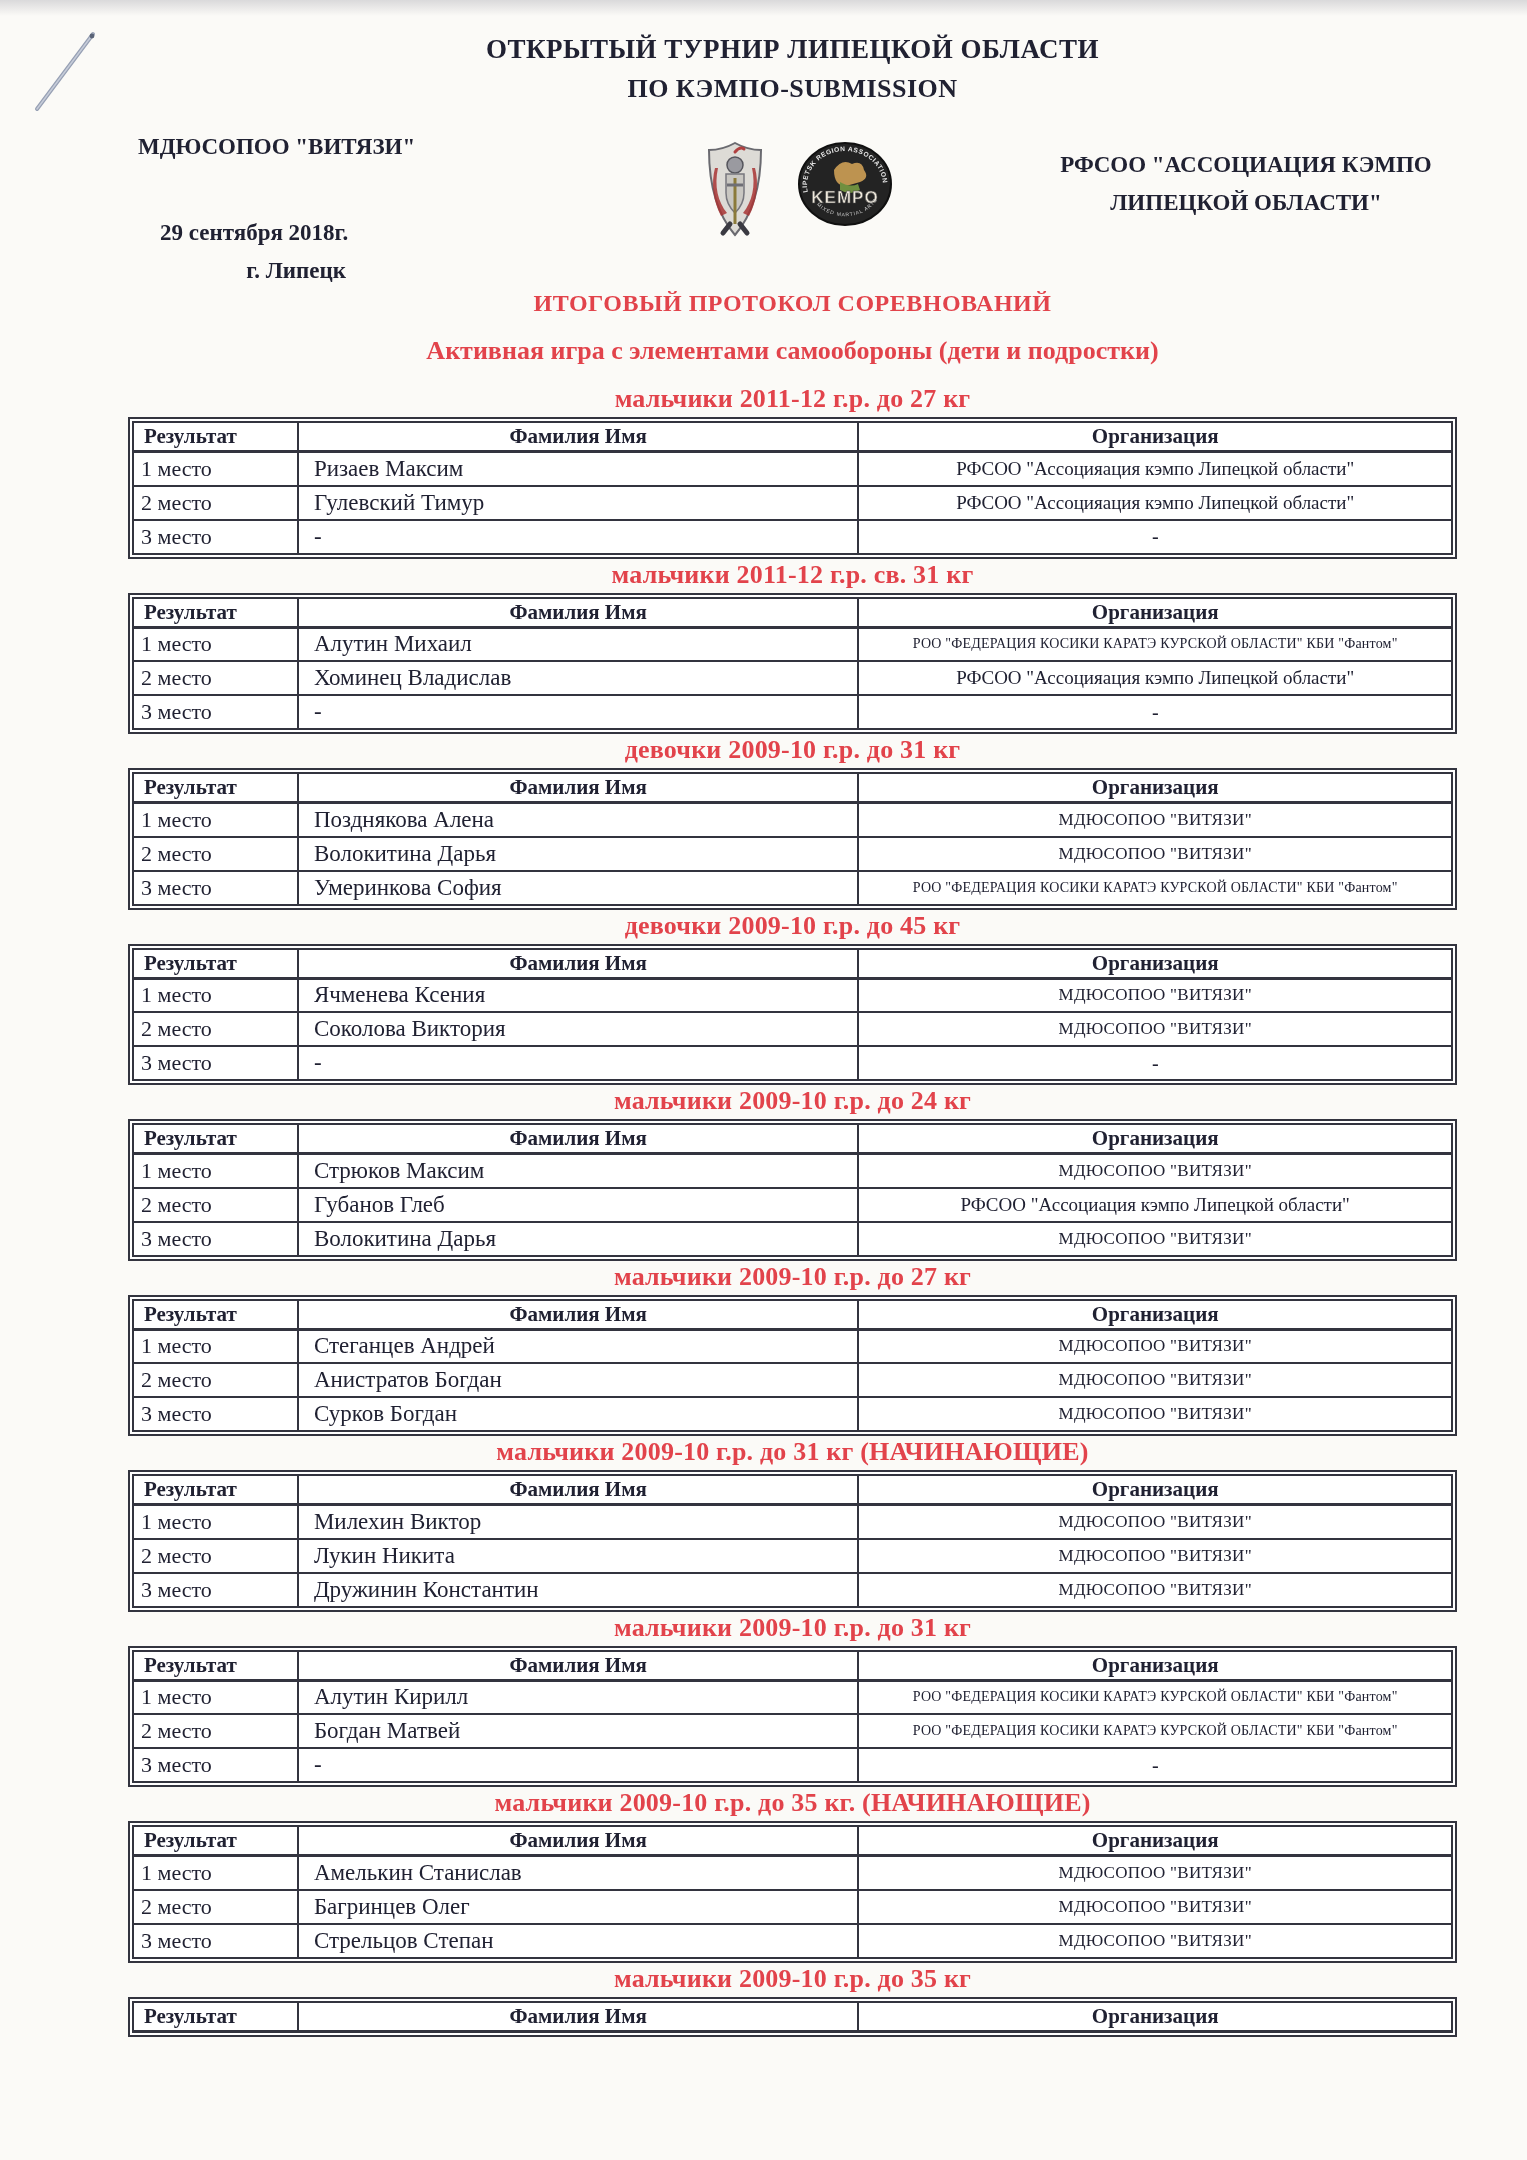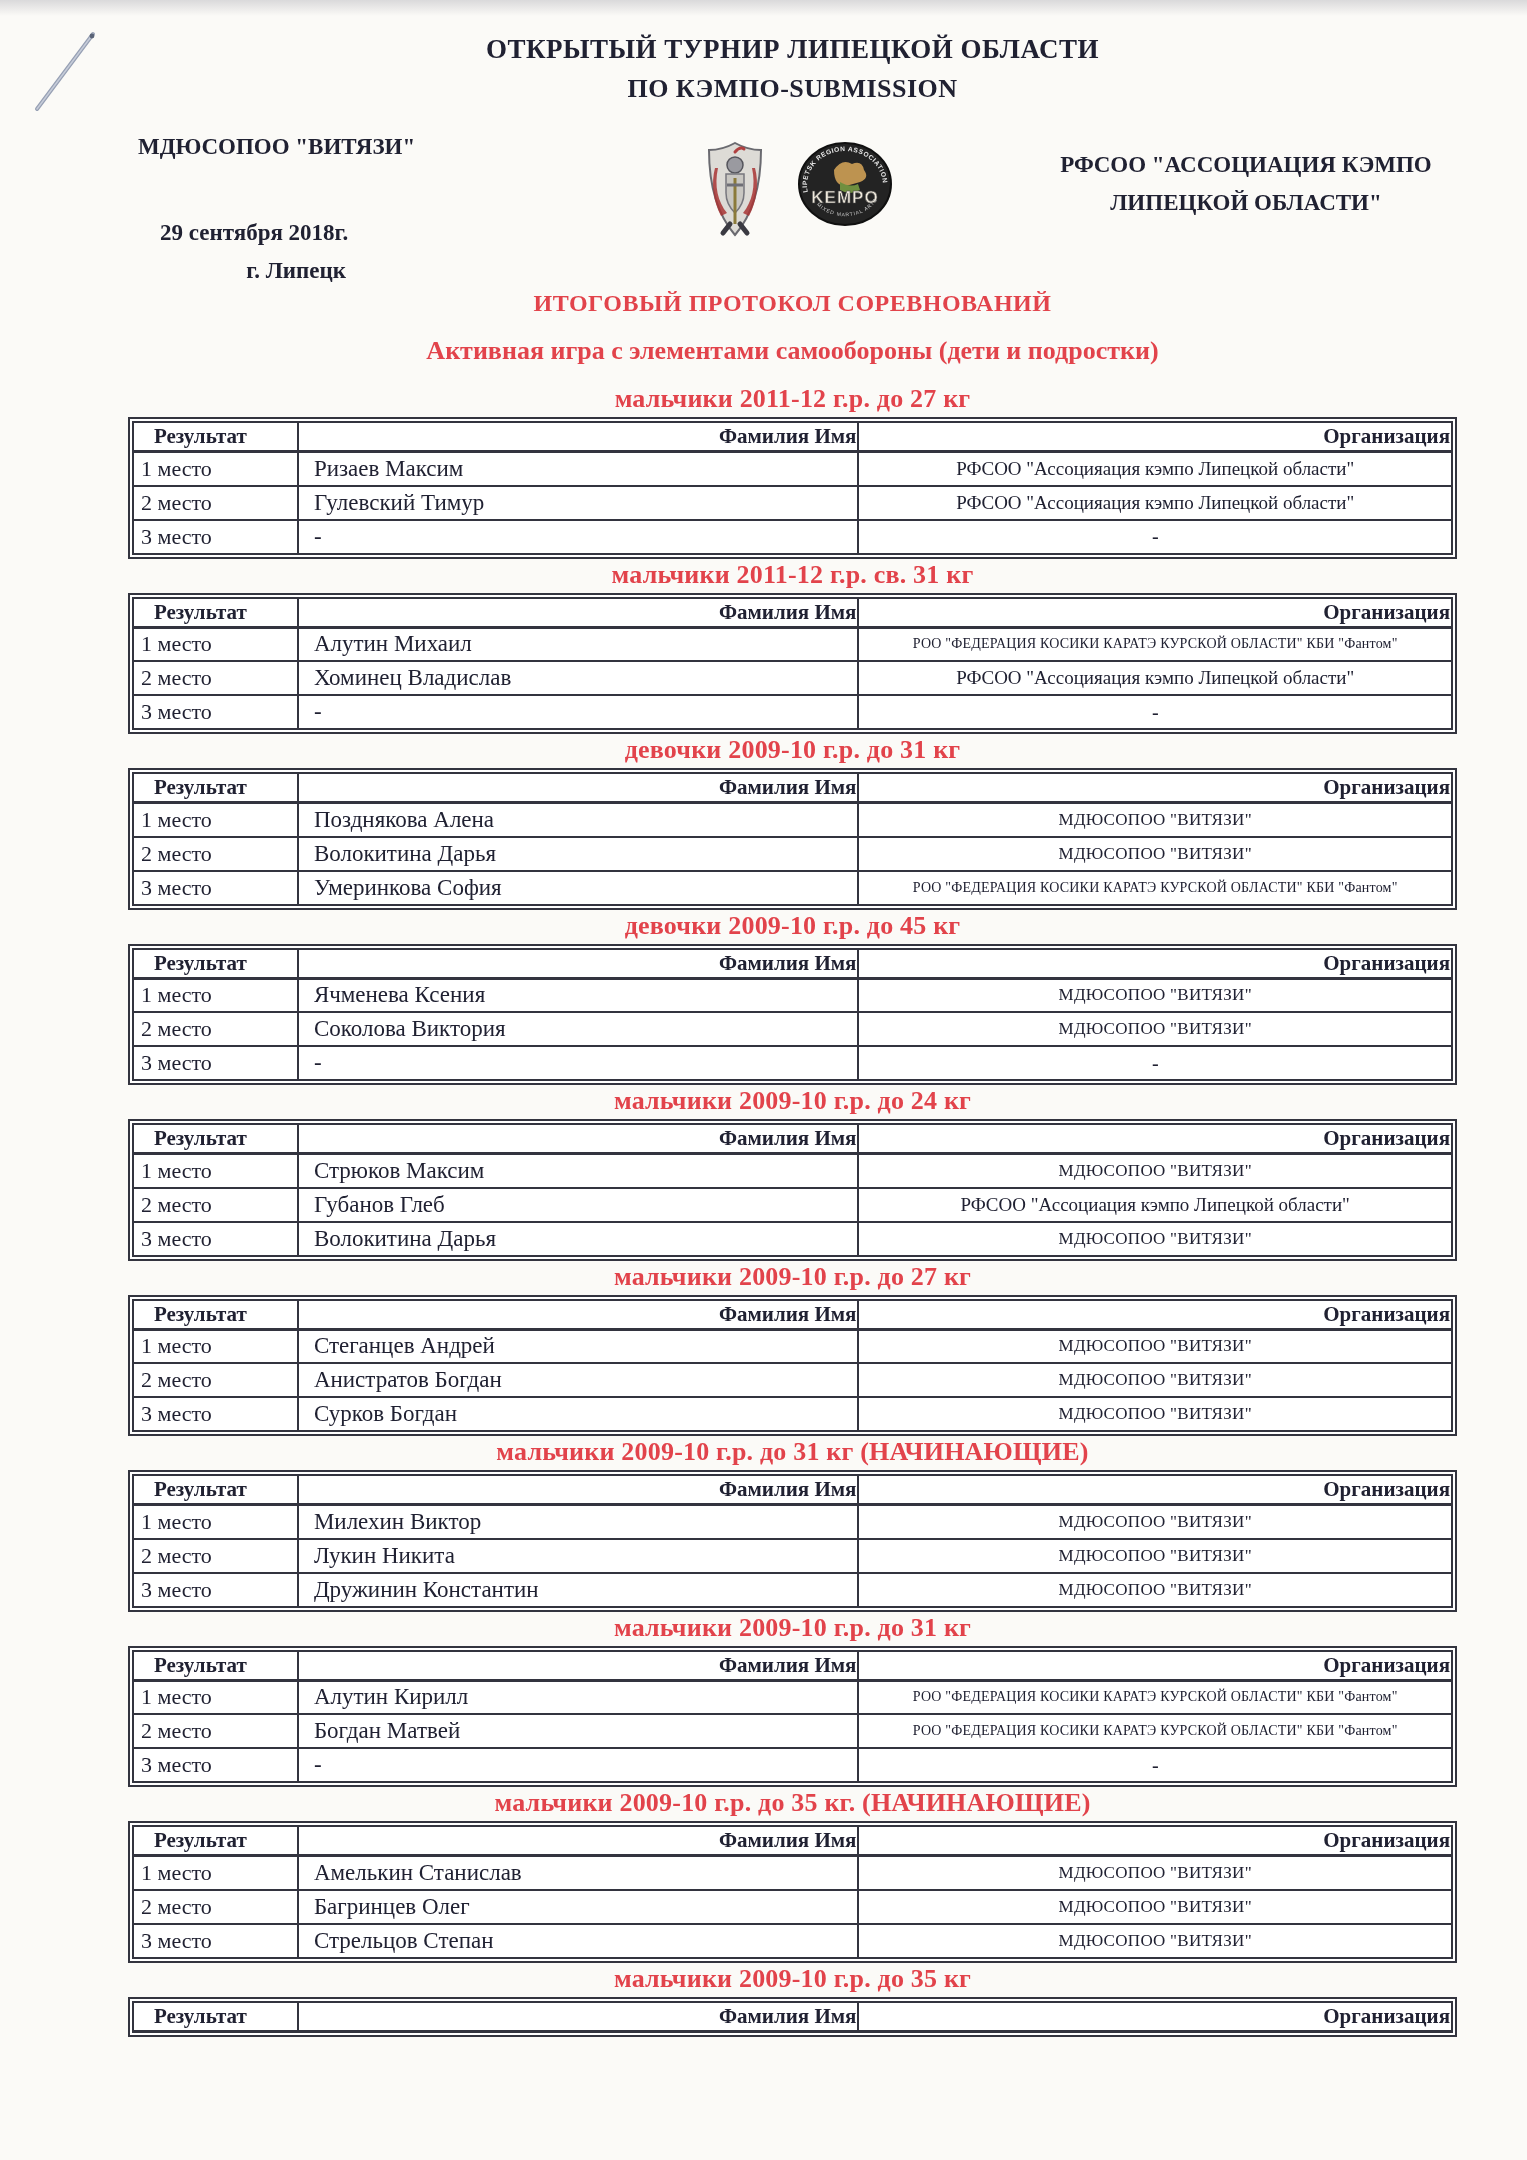--- a/index.html
+++ b/index.html
@@ -47,22 +47,22 @@
   
   .section{margin-bottom:1px;}
   .sec-heading{
     text-align:center;color:var(--accent);font-weight:bold;
     font-size:26px;line-height:30px;margin:0 0 3px 0;letter-spacing:.2px;
   }
   .tbl-wrap{border:2px solid var(--border);padding:2px;background:#fff;}
   table.results{width:100%;border-collapse:collapse;border:2px solid var(--border);table-layout:fixed;}
   col.c-place{width:12.5%;} col.c-name{width:42.5%;} col.c-org{width:45%;}
   th,td{border:2px solid var(--border);overflow:hidden;white-space:nowrap;}
-  th{height:28px;font-size:21px;font-weight:bold;text-align:right;border-bottom:3px solid var(--border);}
-  th.h-place{text-align:left;padding-left:20px;}
+  th{height:28px;font-size:21px;font-weight:bold;text-align:center;border-bottom:3px solid var(--border);}
+  th.h-place{text-align:left;padding-left:10px;}
   td{height:34px;font-size:22px;}
   td.place{padding-left:7px;margin-left:23px;}
   td.name{padding-left:15px;font-size:23px;}
   td.org{text-align:center;font-size:19px;}
   td.org.org-caps{font-size:17px;letter-spacing:.3px;}
   td.org.org-small{font-size:14px;letter-spacing:.2px;}
   td.org.org-mid{font-size:19px;}
   td.org.org-dash{font-size:20px;}
 </style>
 </head>

